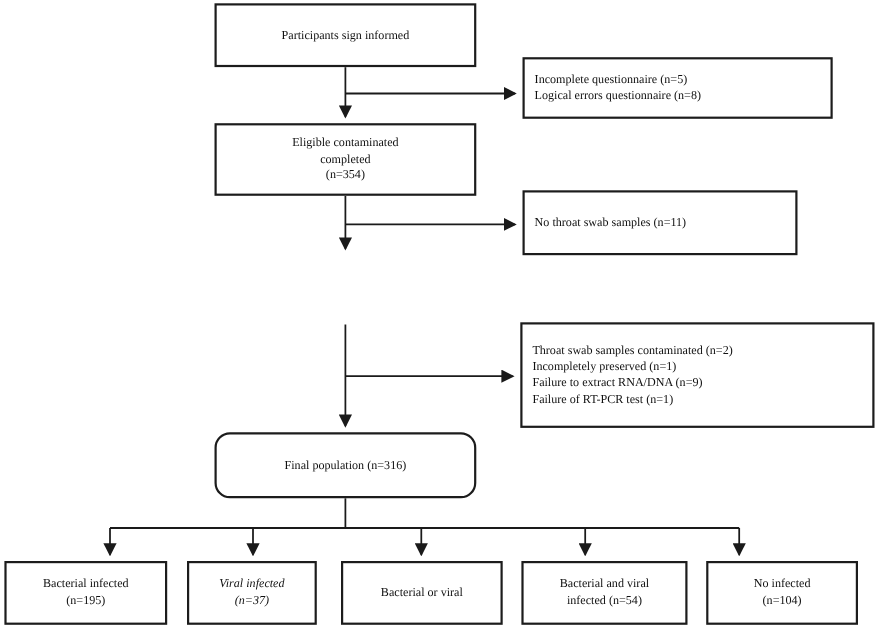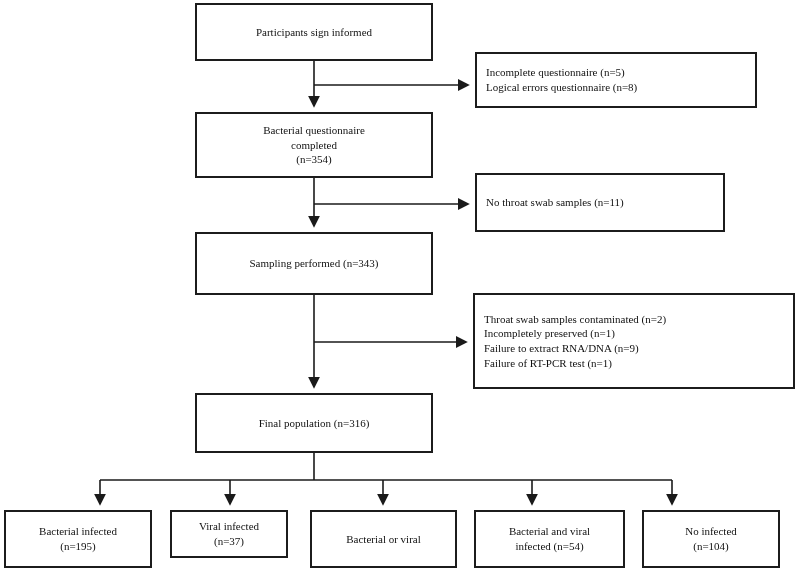--- a/index.html
+++ b/index.html
@@ -84,30 +84,27 @@
       <path d="M532,480 V504" marker-end="url(#arrow)"></path>
       <path d="M672,480 V504" marker-end="url(#arrow)"></path>
     </g>
   </svg>
 
   <div class="box center" style="left:195px; top:3px; width:238px; height:58px;">
     <span class="line">Participants sign informed</span>
   </div>
 
   <div class="box center" style="left:195px; top:112px; width:238px; height:66px;">
-    <span class="line">Bacterial questionnaire</span>
+    <span class="line">Eligible contaminated</span>
     <span class="line">completed</span>
     <span class="line">(n=354)</span>
   </div>
 
-  <div class="box center" style="left:195px; top:232px; width:238px; height:63px;">
-    <span class="line">Sampling performed (n=343)</span>
-  </div>
 
-  <div class="box center" style="left:195px; top:393px; width:238px; height:60px;">
+  <div class="box center" style="left:195px; top:393px; width:238px; height:60px;border-radius:14px;">
     <span class="line">Final population (n=316)</span>
   </div>
 
   <div class="box left" style="left:475px; top:52px; width:282px; height:56px;">
     <span class="line">Incomplete questionnaire (n=5)</span>
     <span class="line">Logical errors questionnaire (n=8)</span>
   </div>
 
   <div class="box left" style="left:475px; top:173px; width:250px; height:59px;">
     <span class="line">No throat swab samples (n=11)</span>
@@ -118,21 +115,21 @@
     <span class="line">Incompletely preserved (n=1)</span>
     <span class="line">Failure to extract RNA/DNA (n=9)</span>
     <span class="line">Failure of RT-PCR test (n=1)</span>
   </div>
 
   <div class="box center" style="left:4px; top:510px; width:148px; height:58px;">
     <span class="line">Bacterial infected</span>
     <span class="line">(n=195)</span>
   </div>
 
-  <div class="box center" style="left:170px; top:510px; width:118px; height:48px;">
+  <div class="box center" style="left:170px; top:510px; width:118px; height:58px;font-style:italic;">
     <span class="line">Viral infected</span>
     <span class="line">(n=37)</span>
   </div>
 
   <div class="box center" style="left:310px; top:510px; width:147px; height:58px;">
     <span class="line">Bacterial or viral</span>
   </div>
 
   <div class="box center" style="left:474px; top:510px; width:151px; height:58px;">
     <span class="line">Bacterial and viral</span>

